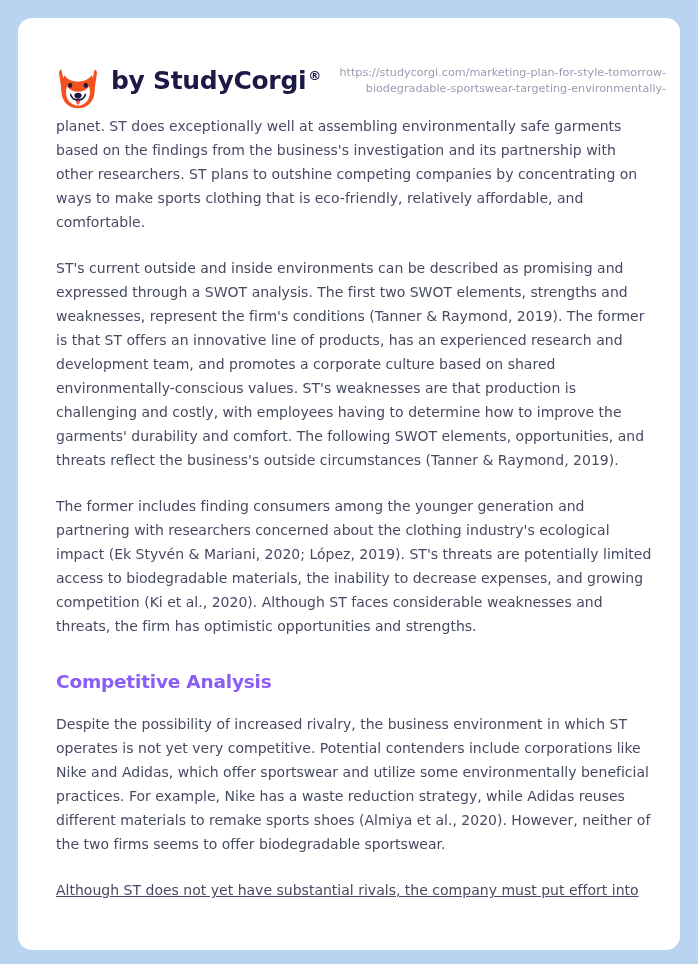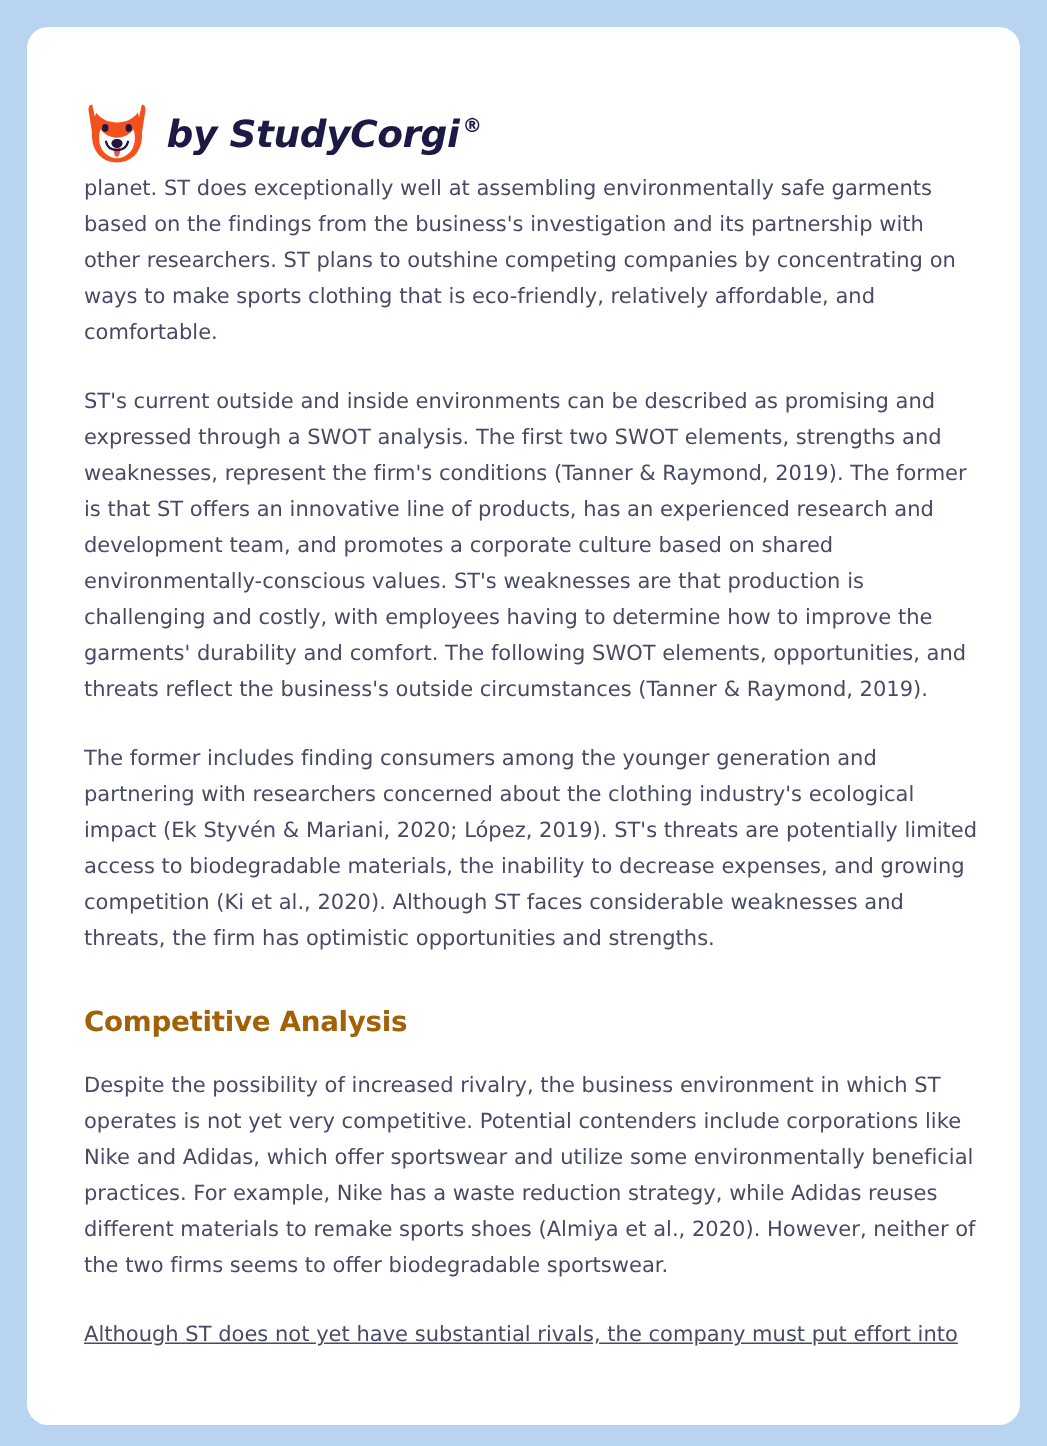--- a/index.html
+++ b/index.html
@@ -30,24 +30,23 @@
   .doc-header {
     display: flex;
     align-items: flex-start;
     padding: 42px 14px 0 37px;
     height: 96px;
     box-sizing: border-box;
   }
 
   .brand {
     display: flex;
-    align-items: center;
+    align-items: flex-start;
     flex: 0 0 auto;
     margin-top: 6px;
-    font-style: italic;
   }
 
   .brand-logo {
     width: 46px;
     height: 46px;
     flex: 0 0 auto;
     display: block;
   }
 
   .brand-text {
@@ -103,21 +102,21 @@
     line-height: 24px;
     color: #474a63;
     margin: 0 0 22px 0;
     text-align: left;
     letter-spacing: 0.01px;
   }
 
   .doc-heading {
     font-size: 18.5px;
     font-weight: 700;
-    color: #a16207;
+    color: #8b5cf6;
     margin: 32px 0 18px 0;
     letter-spacing: -0.2px;
     line-height: 1.3;
   }
 
   .doc-para-last {
     margin-bottom: 0;
     text-decoration: underline;
   }
 </style>
@@ -137,20 +136,21 @@
         <ellipse cx="33" cy="42" rx="4.6" ry="5.6" fill="#1c1a45"></ellipse>
         <ellipse cx="67" cy="42" rx="4.6" ry="5.6" fill="#1c1a45"></ellipse>
         <path d="M50 58 C45 58 42 61 42 64 C42 68 46 71 50 71 C54 71 58 68 58 64 C58 61 55 58 50 58 Z" fill="#1c1a45"></path>
         <path d="M45 70 C45 78 47 84 50 84 C53 84 55 78 55 70 C53 72 47 72 45 70 Z" fill="#e8594a"></path>
         <path d="M34 62 C36 70 42 74 50 74 C58 74 64 70 66 62" fill="none" stroke="#1c1a45" stroke-width="3.4" stroke-linecap="round"></path>
       </svg>
       <span class="brand-text"><span>by StudyCorgi</span><span class="brand-reg">®</span></span>
     </div>
 
     <div class="header-meta">
+      <div class="doc-url">https://studycorgi.com/marketing-plan-for-style-tomorrow-biodegradable-sportswear-targeting-environmentally-</div>
     </div>
 
   </div>
 
   <div class="doc-body">
       <p class="doc-para">planet. ST does exceptionally well at assembling environmentally safe garments based on the findings from the business's investigation and its partnership with other researchers. ST plans to outshine competing companies by concentrating on ways to make sports clothing that is eco-friendly, relatively affordable, and comfortable.</p>
       <p class="doc-para">ST's current outside and inside environments can be described as promising and expressed through a SWOT analysis. The first two SWOT elements, strengths and weaknesses, represent the firm's conditions (Tanner &amp; Raymond, 2019). The former is that ST offers an innovative line of products, has an experienced research and development team, and promotes a corporate culture based on shared environmentally-conscious values. ST's weaknesses are that production is challenging and costly, with employees having to determine how to improve the garments' durability and comfort. The following SWOT elements, opportunities, and threats reflect the business's outside circumstances (Tanner &amp; Raymond, 2019).</p>
       <p class="doc-para">The former includes finding consumers among the younger generation and partnering with researchers concerned about the clothing industry's ecological impact (Ek Styvén &amp; Mariani, 2020; López, 2019). ST's threats are potentially limited access to biodegradable materials, the inability to decrease expenses, and growing competition (Ki et al., 2020). Although ST faces considerable weaknesses and threats, the firm has optimistic opportunities and strengths.</p>
       <h2 class="doc-heading">Competitive Analysis</h2>
       <p class="doc-para">Despite the possibility of increased rivalry, the business environment in which ST operates is not yet very competitive. Potential contenders include corporations like Nike and Adidas, which offer sportswear and utilize some environmentally beneficial practices. For example, Nike has a waste reduction strategy, while Adidas reuses different materials to remake sports shoes (Almiya et al., 2020). However, neither of the two firms seems to offer biodegradable sportswear.</p>

